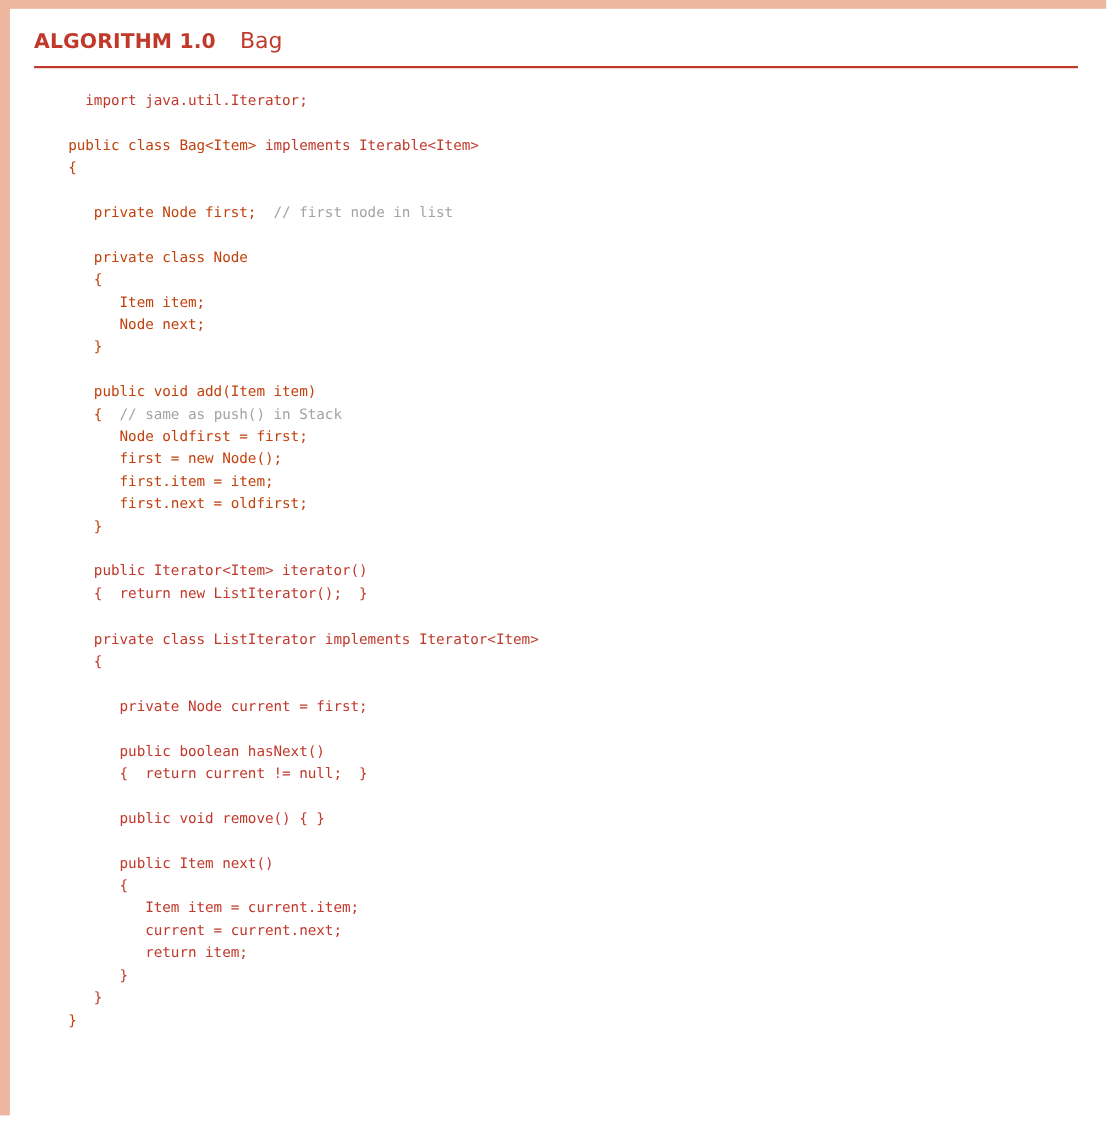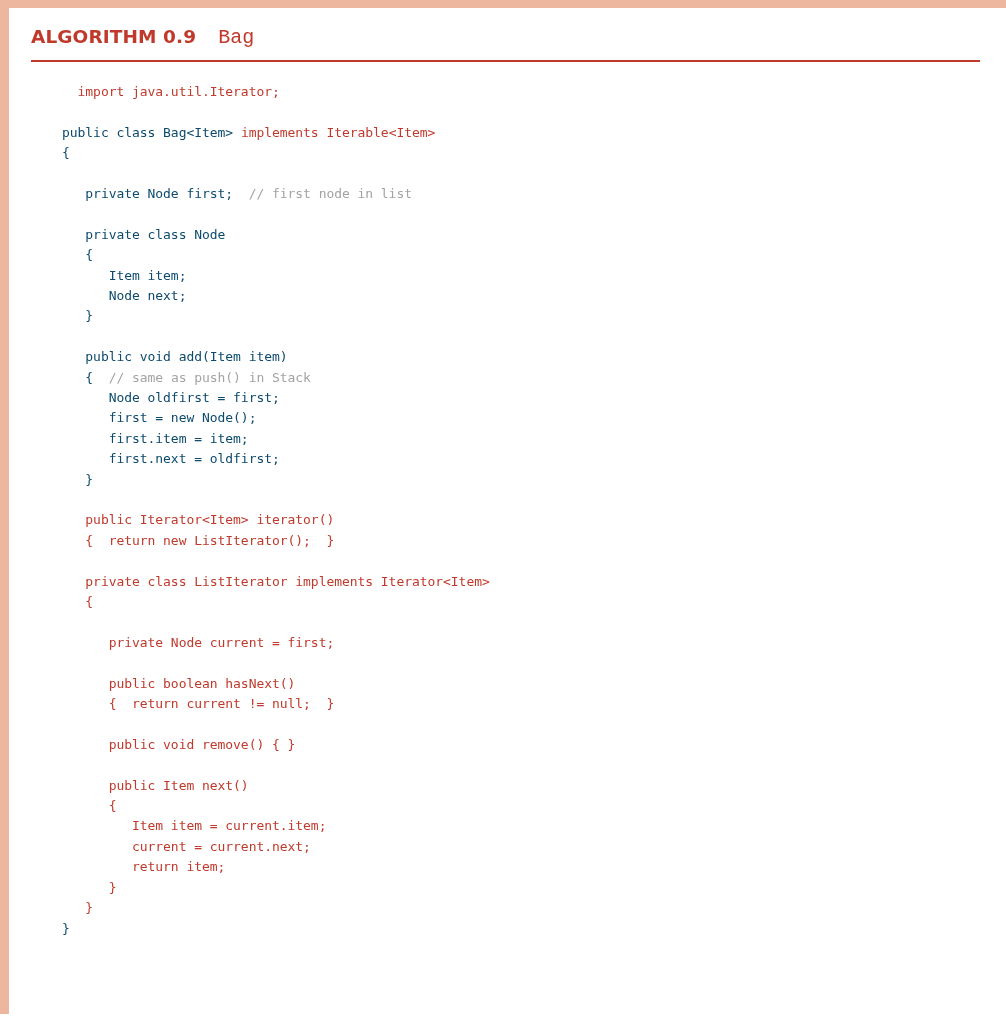--- a/index.html
+++ b/index.html
@@ -47,21 +47,20 @@
     line-height: 24px;
   }
   .alg-header .alg-num {
     font-weight: bold;
     letter-spacing: 0.1px;
   }
   .alg-header .alg-title {
     font-weight: normal;
     margin-left: 22px;
     font-size: 20px;
-    font-family: Liberation Mono, monospace;
   }
   .header-rule {
     position: absolute;
     left: 31px;
     top: 60px;
     width: 949px;
     height: 2px;
     background: #c0392b;
   }
   
@@ -77,32 +76,32 @@
     letter-spacing: -0.05px;
   }
   .code .ln {
     white-space: pre;
     min-height: 20.4px;
   }
   .code .ln.gap {
     margin-top: 20.4px;
   }
   .tok-red { color: #c0392b; }
-  .tok-black { color: #0c4a6e; text-align: right; }
+  .tok-black { color: #c2410c; text-align: right; }
   .tok-comment { color: #a3a3a3; text-align: center; }
 </style>
 </head>
 <body>
 
 <div class="page">
 
   <div class="rule-top"></div>
   <div class="rule-left"></div>
 
   <div class="alg-header">
-    <span class="alg-num">ALGORITHM 0.9</span><span class="alg-title">Bag</span>
+    <span class="alg-num">ALGORITHM 1.0</span><span class="alg-title">Bag</span>
   </div>
 
   <div class="header-rule"></div>
 
   <div class="code" id="code-block"><div class="ln"><span class="tok-red">  import java.util.Iterator;</span></div><div class="ln gap"><span class="tok-black">public class Bag&lt;Item&gt; </span><span class="tok-red">implements Iterable&lt;Item&gt;</span></div><div class="ln"><span class="tok-black">{</span></div><div class="ln gap"><span class="tok-black">   private Node first;  </span><span class="tok-comment">// first node in list</span></div><div class="ln gap"><span class="tok-black">   private class Node</span></div><div class="ln"><span class="tok-black">   {</span></div><div class="ln"><span class="tok-black">      Item item;</span></div><div class="ln"><span class="tok-black">      Node next;</span></div><div class="ln"><span class="tok-black">   }</span></div><div class="ln gap"><span class="tok-black">   public void add(Item item)</span></div><div class="ln"><span class="tok-black">   {  </span><span class="tok-comment">// same as push() in Stack</span></div><div class="ln"><span class="tok-black">      Node oldfirst = first;</span></div><div class="ln"><span class="tok-black">      first = new Node();</span></div><div class="ln"><span class="tok-black">      first.item = item;</span></div><div class="ln"><span class="tok-black">      first.next = oldfirst;</span></div><div class="ln"><span class="tok-black">   }</span></div><div class="ln gap"><span class="tok-red">   public Iterator&lt;Item&gt; iterator()</span></div><div class="ln"><span class="tok-red">   {  return new ListIterator();  }</span></div><div class="ln gap"><span class="tok-red">   private class ListIterator implements Iterator&lt;Item&gt;</span></div><div class="ln"><span class="tok-red">   {</span></div><div class="ln gap"><span class="tok-red">      private Node current = first;</span></div><div class="ln gap"><span class="tok-red">      public boolean hasNext()</span></div><div class="ln"><span class="tok-red">      {  return current != null;  }</span></div><div class="ln gap"><span class="tok-red">      public void remove() { }</span></div><div class="ln gap"><span class="tok-red">      public Item next()</span></div><div class="ln"><span class="tok-red">      {</span></div><div class="ln"><span class="tok-red">         Item item = current.item;</span></div><div class="ln"><span class="tok-red">         current = current.next;</span></div><div class="ln"><span class="tok-red">         return item;</span></div><div class="ln"><span class="tok-red">      }</span></div><div class="ln"><span class="tok-red">   }</span></div><div class="ln"><span class="tok-black">}</span></div></div>
 
 </div>
 
 </body></html>

